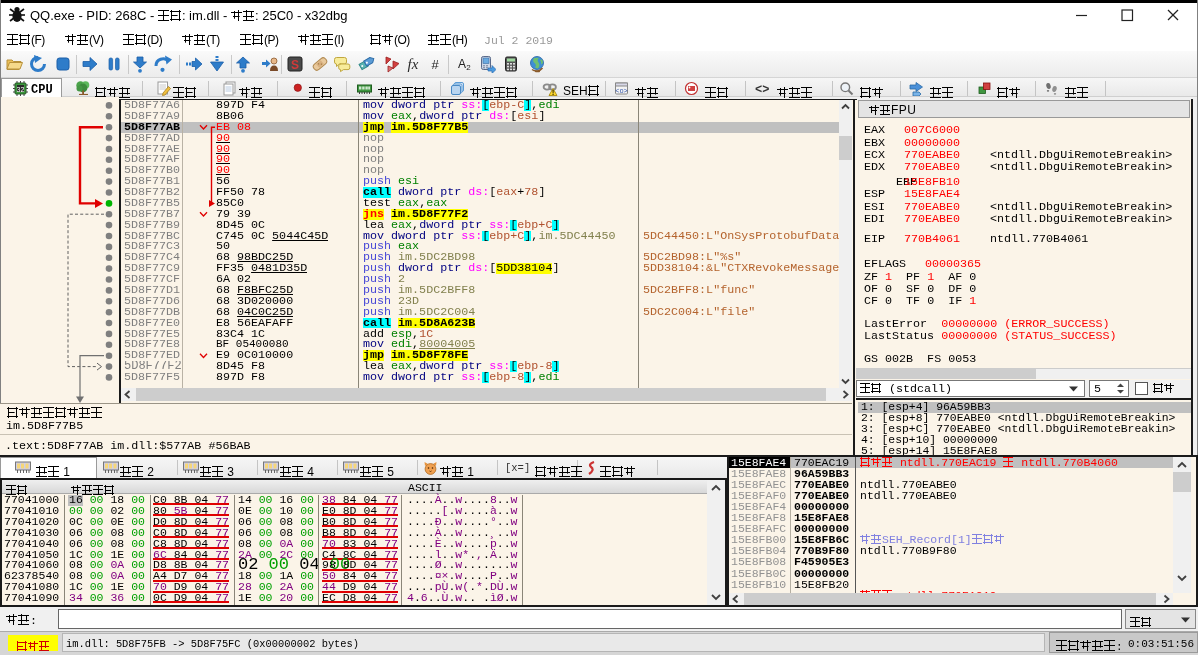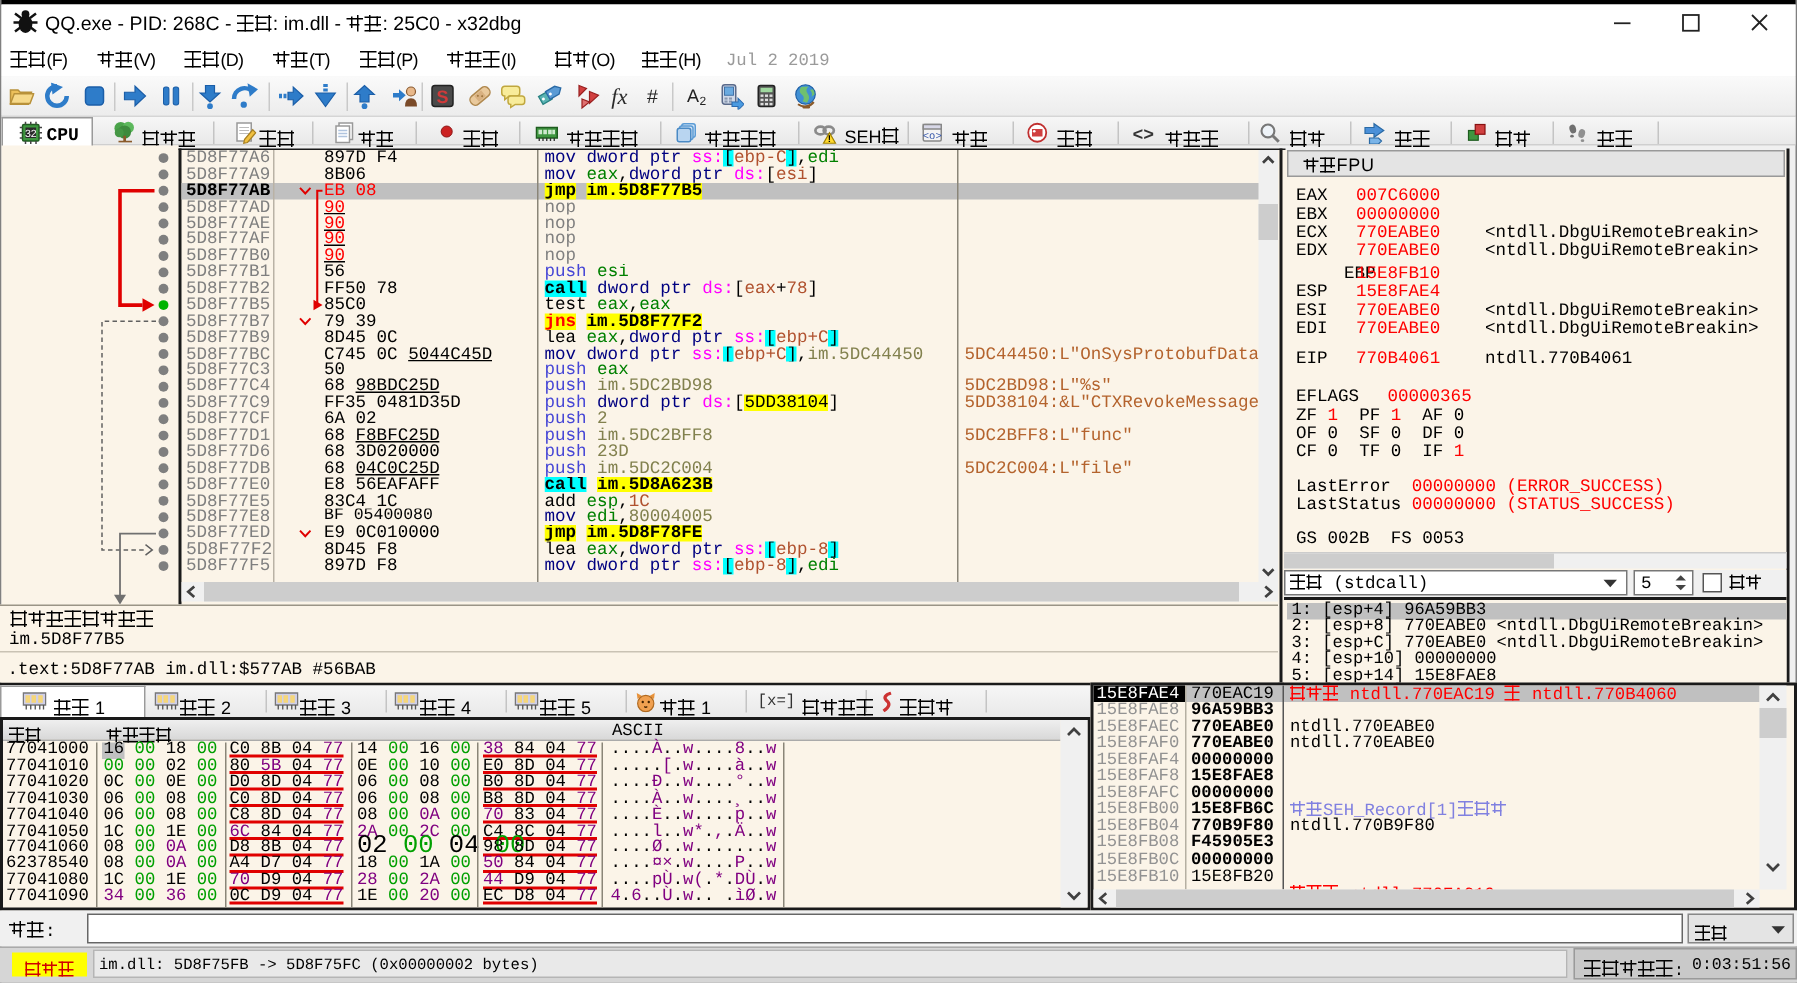--- a/index.html
+++ b/index.html
@@ -368,21 +368,21 @@
 <div class="a mono" style="left:363px;top:230.6px;font-size:11.7px;line-height:10.88px;color:#000;height:10.88px;overflow:hidden;white-space:pre"><span style="color:#000080;">mov dword ptr </span><span style="color:#ff00ff;">ss:</span><span style="color:#000;background:#00ffff;">[</span><span style="color:#b0512e;">ebp+C</span><span style="color:#000;background:#00ffff;">]</span>,<span style="color:#82814e;">im.5DC44450</span></div>
 <div class="a mono" style="left:643px;top:230.6px;font-size:11.7px;line-height:10.88px;white-space:pre;width:196px;height:10.88px;overflow:hidden;"><span style="color:#b4632d;">5DC44450:L"OnSysProtobufDataC</span></div>
 <div class="a mono" style="left:124px;top:241.4px;font-size:11.7px;line-height:10.88px;color:#7f7f7f;height:10.88px;overflow:hidden;white-space:pre">5D8F77C3</div>
 <div class="a mono" style="left:216px;top:241.4px;font-size:11.7px;line-height:10.88px;color:#000;height:10.88px;overflow:hidden;white-space:pre"><span style="color:#000;">50</span></div>
 <div class="a mono" style="left:363px;top:241.4px;font-size:11.7px;line-height:10.88px;color:#000;height:10.88px;overflow:hidden;white-space:pre"><span style="color:#4646d6;">push </span><span style="color:#008000;">eax</span></div>
 <div class="a mono" style="left:124px;top:252.3px;font-size:11.7px;line-height:10.88px;color:#7f7f7f;height:10.88px;overflow:hidden;white-space:pre">5D8F77C4</div>
 <div class="a mono" style="left:216px;top:252.3px;font-size:11.7px;line-height:10.88px;color:#000;height:10.88px;overflow:hidden;white-space:pre"><span style="color:#000;">68 </span><span style="color:#000;text-decoration:underline;text-decoration-color:#000;text-underline-offset:1px;">98BDC25D</span></div>
 <div class="a mono" style="left:363px;top:252.3px;font-size:11.7px;line-height:10.88px;color:#000;height:10.88px;overflow:hidden;white-space:pre"><span style="color:#4646d6;">push </span><span style="color:#82814e;">im.5DC2BD98</span></div>
 <div class="a mono" style="left:643px;top:252.3px;font-size:11.7px;line-height:10.88px;white-space:pre;width:196px;height:10.88px;overflow:hidden;"><span style="color:#b4632d;">5DC2BD98:L"%s"</span></div>
 <div class="a mono" style="left:124px;top:263.2px;font-size:11.7px;line-height:10.88px;color:#7f7f7f;height:10.88px;overflow:hidden;white-space:pre">5D8F77C9</div>
-<div class="a mono" style="left:216px;top:263.2px;font-size:11.7px;line-height:10.88px;color:#000;height:10.88px;overflow:hidden;white-space:pre"><span style="color:#000;">FF35 </span><span style="color:#000;text-decoration-color:#000;text-underline-offset:1px;">0481D35D</span></div>
+<div class="a mono" style="left:216px;top:263.2px;font-size:11.7px;line-height:10.88px;color:#000;height:10.88px;overflow:hidden;white-space:pre"><span style="color:#000;">FF35 </span><span style="color:#000;text-decoration:underline;text-decoration-color:#000;text-underline-offset:1px;">0481D35D</span></div>
 <div class="a mono" style="left:363px;top:263.2px;font-size:11.7px;line-height:10.88px;color:#000;height:10.88px;overflow:hidden;white-space:pre"><span style="color:#4646d6;">push </span><span style="color:#000080;">dword ptr </span><span style="color:#ff00ff;">ds:</span>[<span style="color:#000;background:#ffff00;">5DD38104</span>]</div>
 <div class="a mono" style="left:643px;top:263.2px;font-size:11.7px;line-height:10.88px;white-space:pre;width:196px;height:10.88px;overflow:hidden;"><span style="color:#b4632d;">5DD38104:&amp;L"CTXRevokeMessages</span></div>
 <div class="a mono" style="left:124px;top:274.1px;font-size:11.7px;line-height:10.88px;color:#7f7f7f;height:10.88px;overflow:hidden;white-space:pre">5D8F77CF</div>
 <div class="a mono" style="left:216px;top:274.1px;font-size:11.7px;line-height:10.88px;color:#000;height:10.88px;overflow:hidden;white-space:pre"><span style="color:#000;">6A 02</span></div>
 <div class="a mono" style="left:363px;top:274.1px;font-size:11.7px;line-height:10.88px;color:#000;height:10.88px;overflow:hidden;white-space:pre"><span style="color:#4646d6;">push </span><span style="color:#82814e;">2</span></div>
 <div class="a mono" style="left:124px;top:285.0px;font-size:11.7px;line-height:10.88px;color:#7f7f7f;height:10.88px;overflow:hidden;white-space:pre">5D8F77D1</div>
 <div class="a mono" style="left:216px;top:285.0px;font-size:11.7px;line-height:10.88px;color:#000;height:10.88px;overflow:hidden;white-space:pre"><span style="color:#000;">68 </span><span style="color:#000;text-decoration:underline;text-decoration-color:#000;text-underline-offset:1px;">F8BFC25D</span></div>
 <div class="a mono" style="left:363px;top:285.0px;font-size:11.7px;line-height:10.88px;color:#000;height:10.88px;overflow:hidden;white-space:pre"><span style="color:#4646d6;">push </span><span style="color:#82814e;">im.5DC2BFF8</span></div>
 <div class="a mono" style="left:643px;top:285.0px;font-size:11.7px;line-height:10.88px;white-space:pre;width:196px;height:10.88px;overflow:hidden;"><span style="color:#b4632d;">5DC2BFF8:L"func"</span></div>
 <div class="a mono" style="left:124px;top:295.8px;font-size:11.7px;line-height:10.88px;color:#7f7f7f;height:10.88px;overflow:hidden;white-space:pre">5D8F77D6</div>
@@ -393,21 +393,21 @@
 <div class="a mono" style="left:363px;top:306.7px;font-size:11.7px;line-height:10.88px;color:#000;height:10.88px;overflow:hidden;white-space:pre"><span style="color:#4646d6;">push </span><span style="color:#82814e;">im.5DC2C004</span></div>
 <div class="a mono" style="left:643px;top:306.7px;font-size:11.7px;line-height:10.88px;white-space:pre;width:196px;height:10.88px;overflow:hidden;"><span style="color:#b4632d;">5DC2C004:L"file"</span></div>
 <div class="a mono" style="left:124px;top:317.6px;font-size:11.7px;line-height:10.88px;color:#7f7f7f;height:10.88px;overflow:hidden;white-space:pre">5D8F77E0</div>
 <div class="a mono" style="left:216px;top:317.6px;font-size:11.7px;line-height:10.88px;color:#000;height:10.88px;overflow:hidden;white-space:pre"><span style="color:#000;">E8 56EAFAFF</span></div>
 <div class="a mono" style="left:363px;top:317.6px;font-size:11.7px;line-height:10.88px;color:#000;height:10.88px;overflow:hidden;white-space:pre"><span style="color:#000;background:#00ffff;font-weight:bold;">call</span> <span style="color:#000;background:#ffff00;font-weight:bold;">im.5D8A623B</span></div>
 <div class="a mono" style="left:124px;top:328.5px;font-size:11.7px;line-height:10.88px;color:#7f7f7f;height:10.88px;overflow:hidden;white-space:pre">5D8F77E5</div>
 <div class="a mono" style="left:216px;top:328.5px;font-size:11.7px;line-height:10.88px;color:#000;height:10.88px;overflow:hidden;white-space:pre"><span style="color:#000;">83C4 1C</span></div>
 <div class="a mono" style="left:363px;top:328.5px;font-size:11.7px;line-height:10.88px;color:#000;height:10.88px;overflow:hidden;white-space:pre">add <span style="color:#008000;">esp</span>,<span style="color:#b0512e;">1C</span></div>
 <div class="a mono" style="left:124px;top:339.4px;font-size:11.7px;line-height:10.88px;color:#7f7f7f;height:10.88px;overflow:hidden;white-space:pre">5D8F77E8</div>
 <div class="a mono" style="left:216px;top:339.4px;font-size:11px;line-height:10.88px;color:#000;height:10.88px;overflow:hidden;white-space:pre"><span style="color:#000;">BF 05400080</span></div>
-<div class="a mono" style="left:363px;top:339.4px;font-size:11.7px;line-height:10.88px;color:#000;height:10.88px;overflow:hidden;white-space:pre"><span style="color:#000080;">mov </span><span style="color:#008000;">edi</span>,<span style="color:#82814e;">80004005</span></div>
+<div class="a mono" style="left:363px;top:339.4px;font-size:11.7px;line-height:10.88px;color:#000;height:10.88px;overflow:hidden;white-space:pre"><span style="color:#000080;">mov </span><span style="color:#008000;">edi</span>,<span style="color:#82814e;text-decoration:underline;">80004005</span></div>
 <div class="a mono" style="left:124px;top:350.2px;font-size:11.7px;line-height:10.88px;color:#7f7f7f;height:10.88px;overflow:hidden;white-space:pre">5D8F77ED</div>
 <div class="a mono" style="left:216px;top:350.2px;font-size:11.7px;line-height:10.88px;color:#000;height:10.88px;overflow:hidden;white-space:pre"><span style="color:#000;">E9 0C010000</span></div>
 <div class="a mono" style="left:363px;top:350.2px;font-size:11.7px;line-height:10.88px;color:#000;height:10.88px;overflow:hidden;white-space:pre"><span style="color:#000;background:#ffff00;font-weight:bold;">jmp</span> <span style="color:#000;background:#ffff00;font-weight:bold;">im.5D8F78FE</span></div>
 <div class="a mono" style="left:124px;top:361.1px;font-size:12px;line-height:10.88px;color:#7f7f7f;height:10.88px;overflow:hidden;white-space:pre">5D8F77F2</div>
 <div class="a mono" style="left:216px;top:361.1px;font-size:11.7px;line-height:10.88px;color:#000;height:10.88px;overflow:hidden;white-space:pre"><span style="color:#000;">8D45 F8</span></div>
 <div class="a mono" style="left:363px;top:361.1px;font-size:11.7px;line-height:10.88px;color:#000;height:10.88px;overflow:hidden;white-space:pre">lea <span style="color:#008000;">eax</span>,<span style="color:#000080;">dword ptr </span><span style="color:#ff00ff;">ss:</span><span style="color:#000;background:#00ffff;">[</span><span style="color:#b0512e;">ebp-8</span><span style="color:#000;background:#00ffff;">]</span></div>
 <div class="a mono" style="left:124px;top:372.0px;font-size:11.7px;line-height:10.88px;color:#7f7f7f;height:10.88px;overflow:hidden;white-space:pre">5D8F77F5</div>
 <div class="a mono" style="left:216px;top:372.0px;font-size:11.7px;line-height:10.88px;color:#000;height:10.88px;overflow:hidden;white-space:pre"><span style="color:#000;">897D F8</span></div>
 <div class="a mono" style="left:363px;top:372.0px;font-size:11.7px;line-height:10.88px;color:#000;height:10.88px;overflow:hidden;white-space:pre"><span style="color:#000080;">mov dword ptr </span><span style="color:#ff00ff;">ss:</span><span style="color:#000;background:#00ffff;">[</span><span style="color:#b0512e;">ebp-8</span><span style="color:#000;background:#00ffff;">]</span>,<span style="color:#008000;">edi</span></div>
 <div class="a" style="left:182px;top:100px;width:1px;height:288px;background:#b9b2a5"></div>

